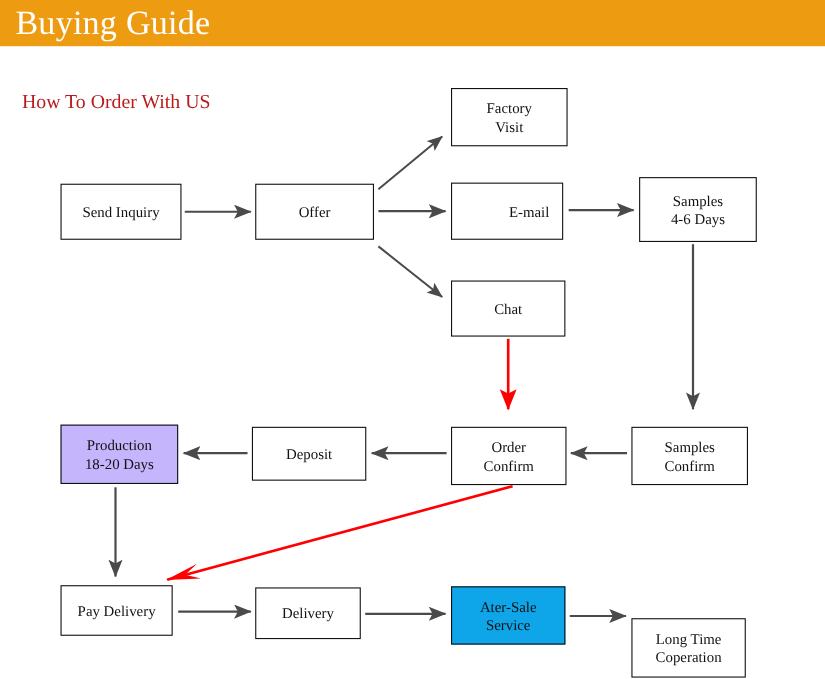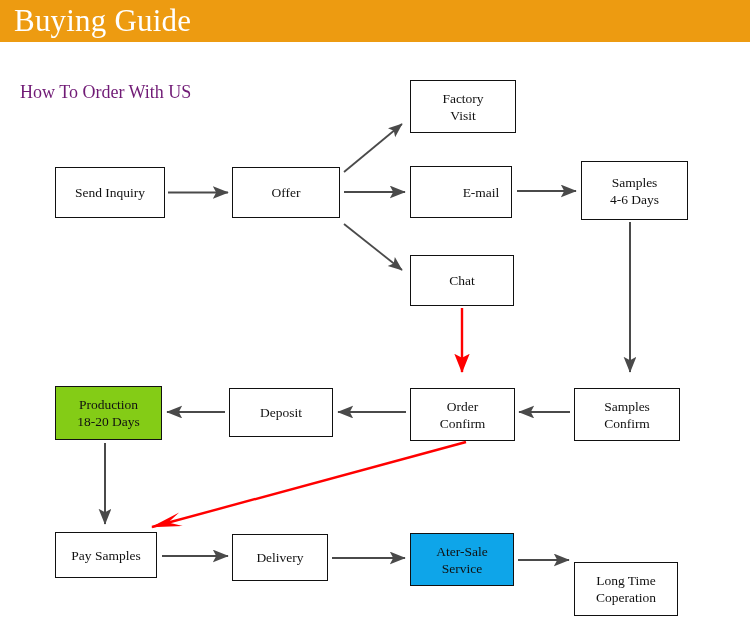--- a/index.html
+++ b/index.html
@@ -38,21 +38,21 @@
     letter-spacing: 0.2px;
     white-space: nowrap;
   }
   
   #section-heading {
     position: absolute;
     left: 20px;
     top: 81px;
     font-size: 18px;
     line-height: 22px;
-    color: #701a75;
+    color: #b91c1c;
     font-weight: normal;
     font-family: "Liberation Serif", "DejaVu Serif", serif;
     white-space: nowrap;
   }
   
   #flow-canvas {
     position: absolute;
     left: 0;
     top: 0;
     width: 750px;
@@ -146,23 +146,23 @@
 Visit</div>
     <div class="node" style="left: 410px; top: 166px; width: 102px; height: 52px; background: rgb(255, 255, 255); border-color: rgb(17, 17, 17); padding-left: 40px;">E-mail</div>
     <div class="node" style="left: 410px; top: 255px; width: 104px; height: 51px; background: rgb(255, 255, 255); border-color: rgb(17, 17, 17); text-align: center;">Chat</div>
     <div class="node" style="left: 581px; top: 161px; width: 107px; height: 59px; background: rgb(255, 255, 255); border-color: rgb(17, 17, 17);">Samples
 4-6 Days</div>
     <div class="node" style="left: 574px; top: 388px; width: 106px; height: 53px; background: rgb(255, 255, 255); border-color: rgb(17, 17, 17);">Samples
 Confirm</div>
     <div class="node" style="left: 410px; top: 388px; width: 105px; height: 53px; background: rgb(255, 255, 255); border-color: rgb(17, 17, 17);">Order
 Confirm</div>
     <div class="node" style="left: 229px; top: 388px; width: 104px; height: 49px; background: rgb(255, 255, 255); border-color: rgb(17, 17, 17);">Deposit</div>
-    <div class="node" style="left: 55px; top: 386px; width: 107px; height: 54px; background: #84cc16; border-color: rgb(17, 17, 17);">Production
+    <div class="node" style="left: 55px; top: 386px; width: 107px; height: 54px; background: #c4b5fd; border-color: rgb(17, 17, 17);">Production
 18-20 Days</div>
-    <div class="node" style="left: 55px; top: 532px; width: 102px; height: 46px; background: rgb(255, 255, 255); border-color: rgb(17, 17, 17);">Pay Samples</div>
+    <div class="node" style="left: 55px; top: 532px; width: 102px; height: 46px; background: rgb(255, 255, 255); border-color: rgb(17, 17, 17);">Pay Delivery</div>
     <div class="node" style="left: 232px; top: 534px; width: 96px; height: 47px; background: rgb(255, 255, 255); border-color: rgb(17, 17, 17);">Delivery</div>
     <div class="node" style="left: 410px; top: 533px; width: 104px; height: 53px; background: #0ea5e9; border-color: rgb(17, 17, 17);">Ater-Sale
 Service</div>
     <div class="node" style="left: 574px; top: 534px; width: 104px; height: 54px; background: rgb(255, 255, 255); border-color: rgb(17, 17, 17); margin-top: 28px;">Long Time
 Coperation</div>
 
   </div>
 </div>
 
 </body></html>

